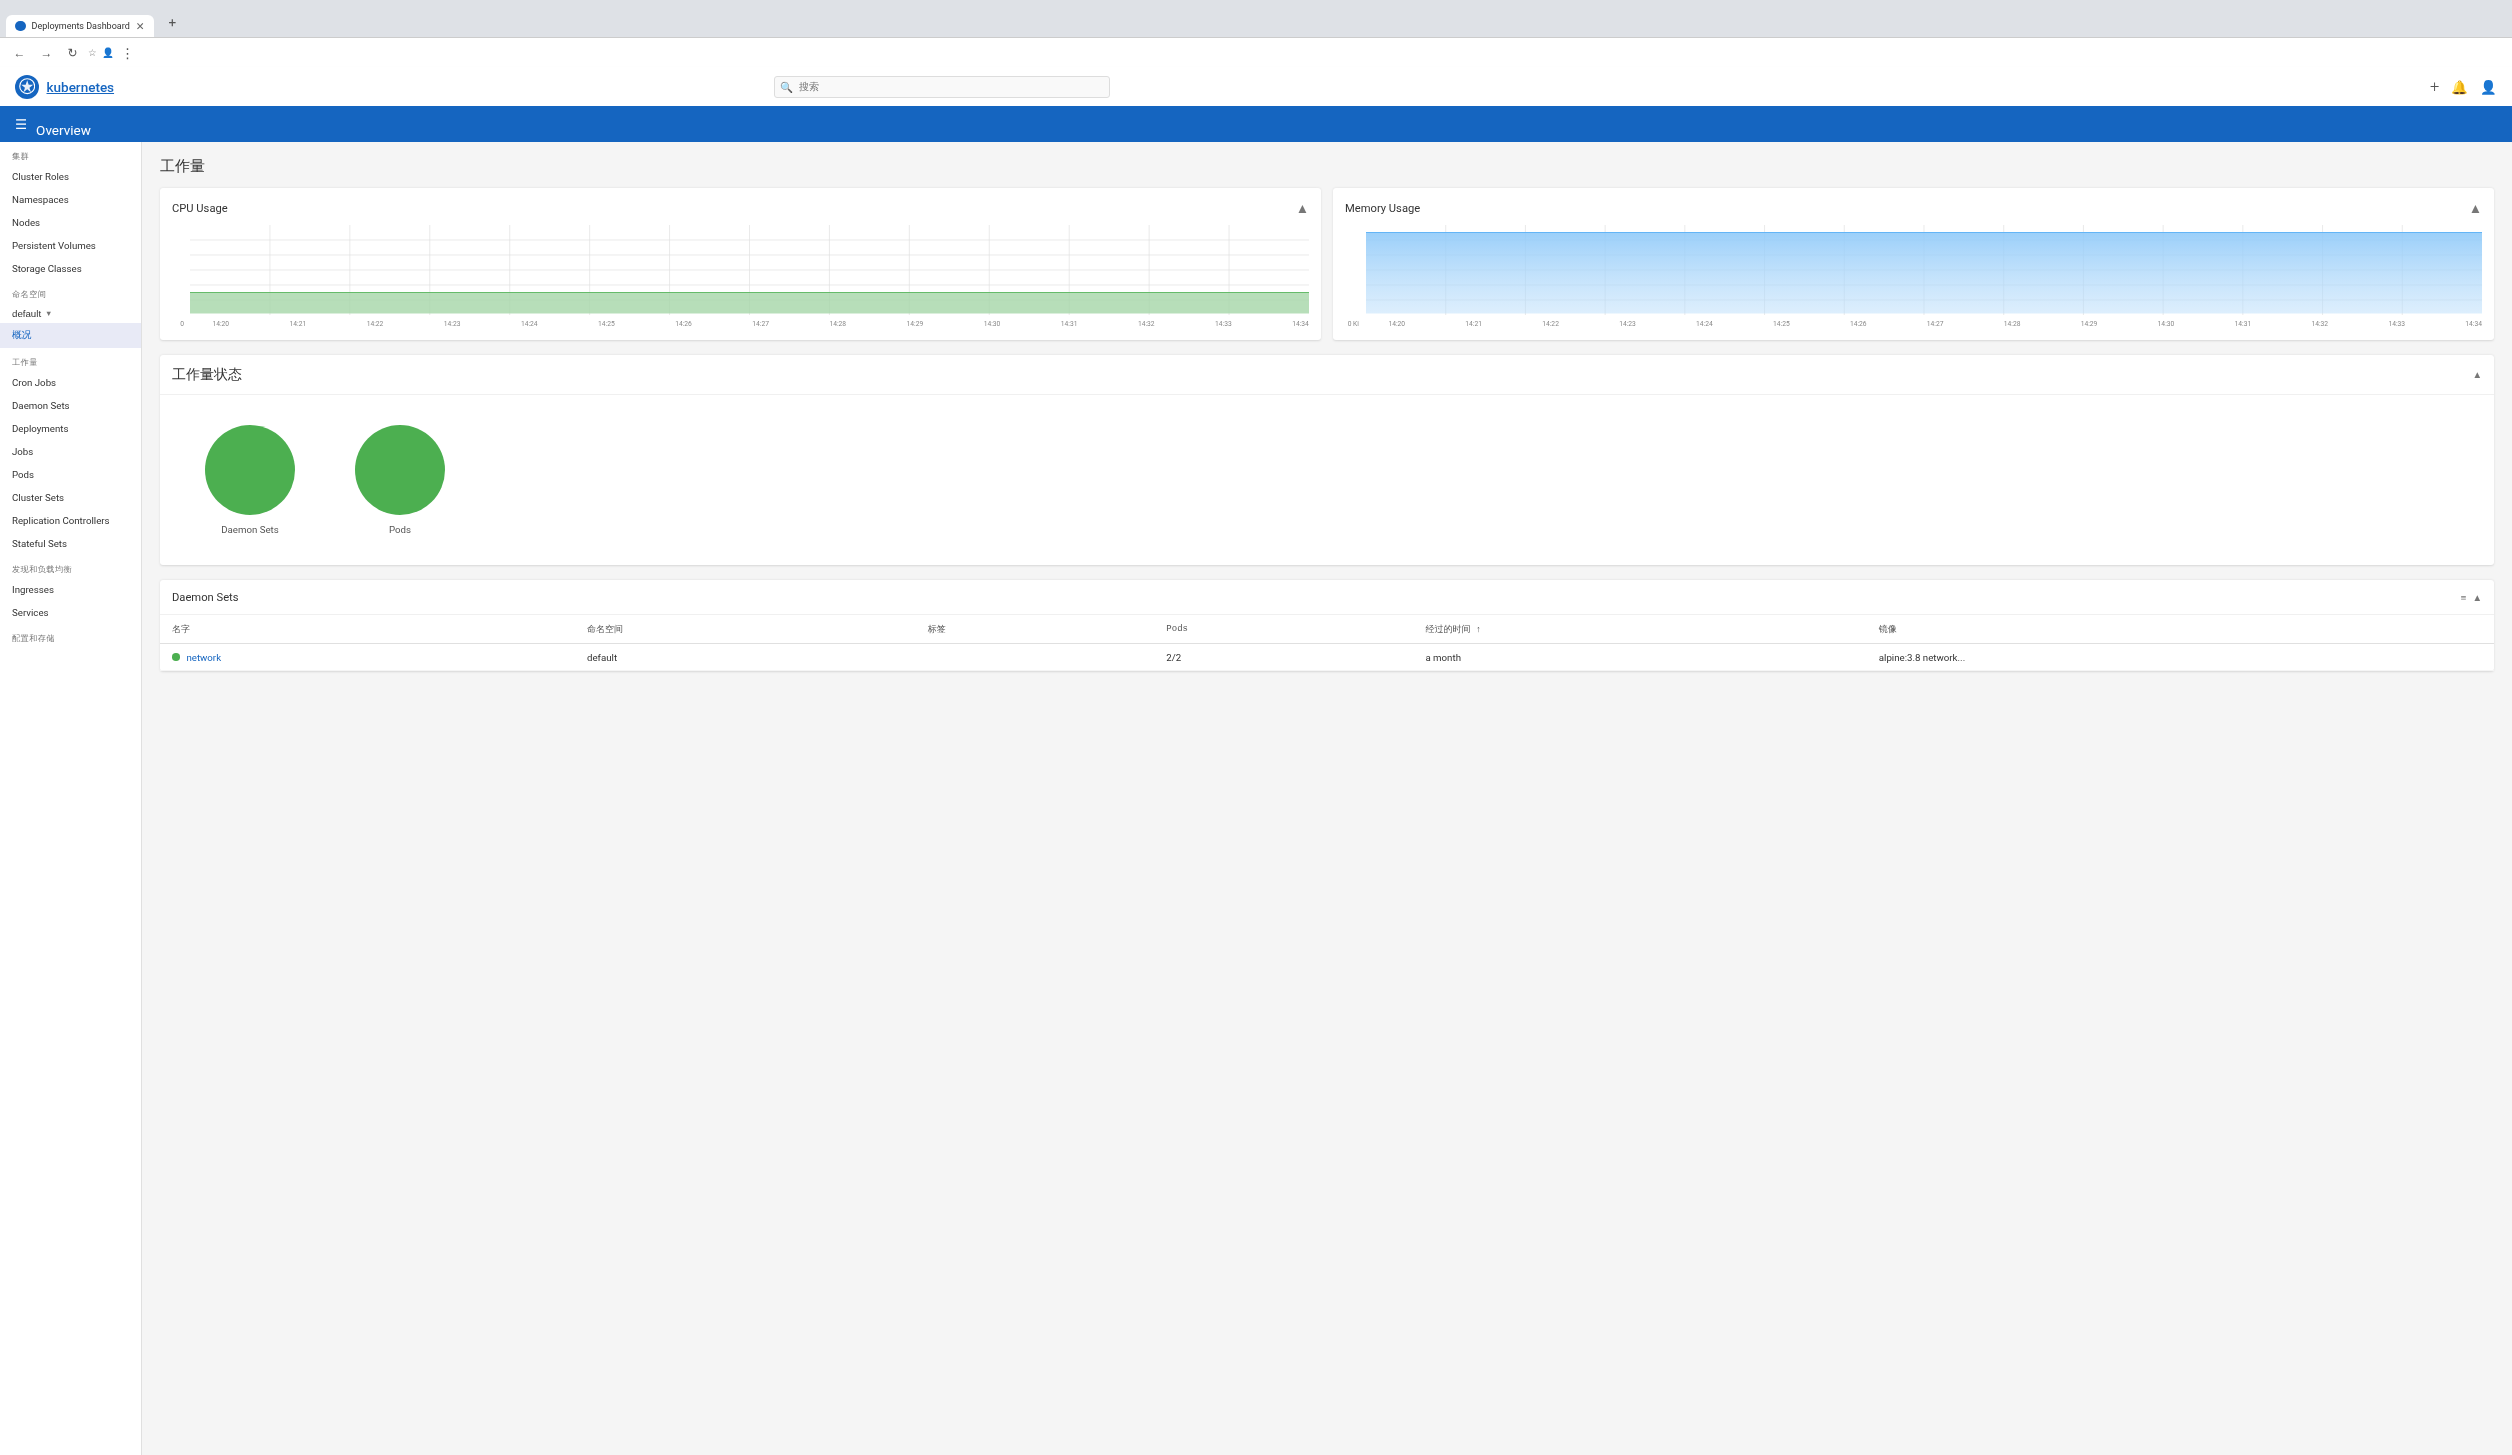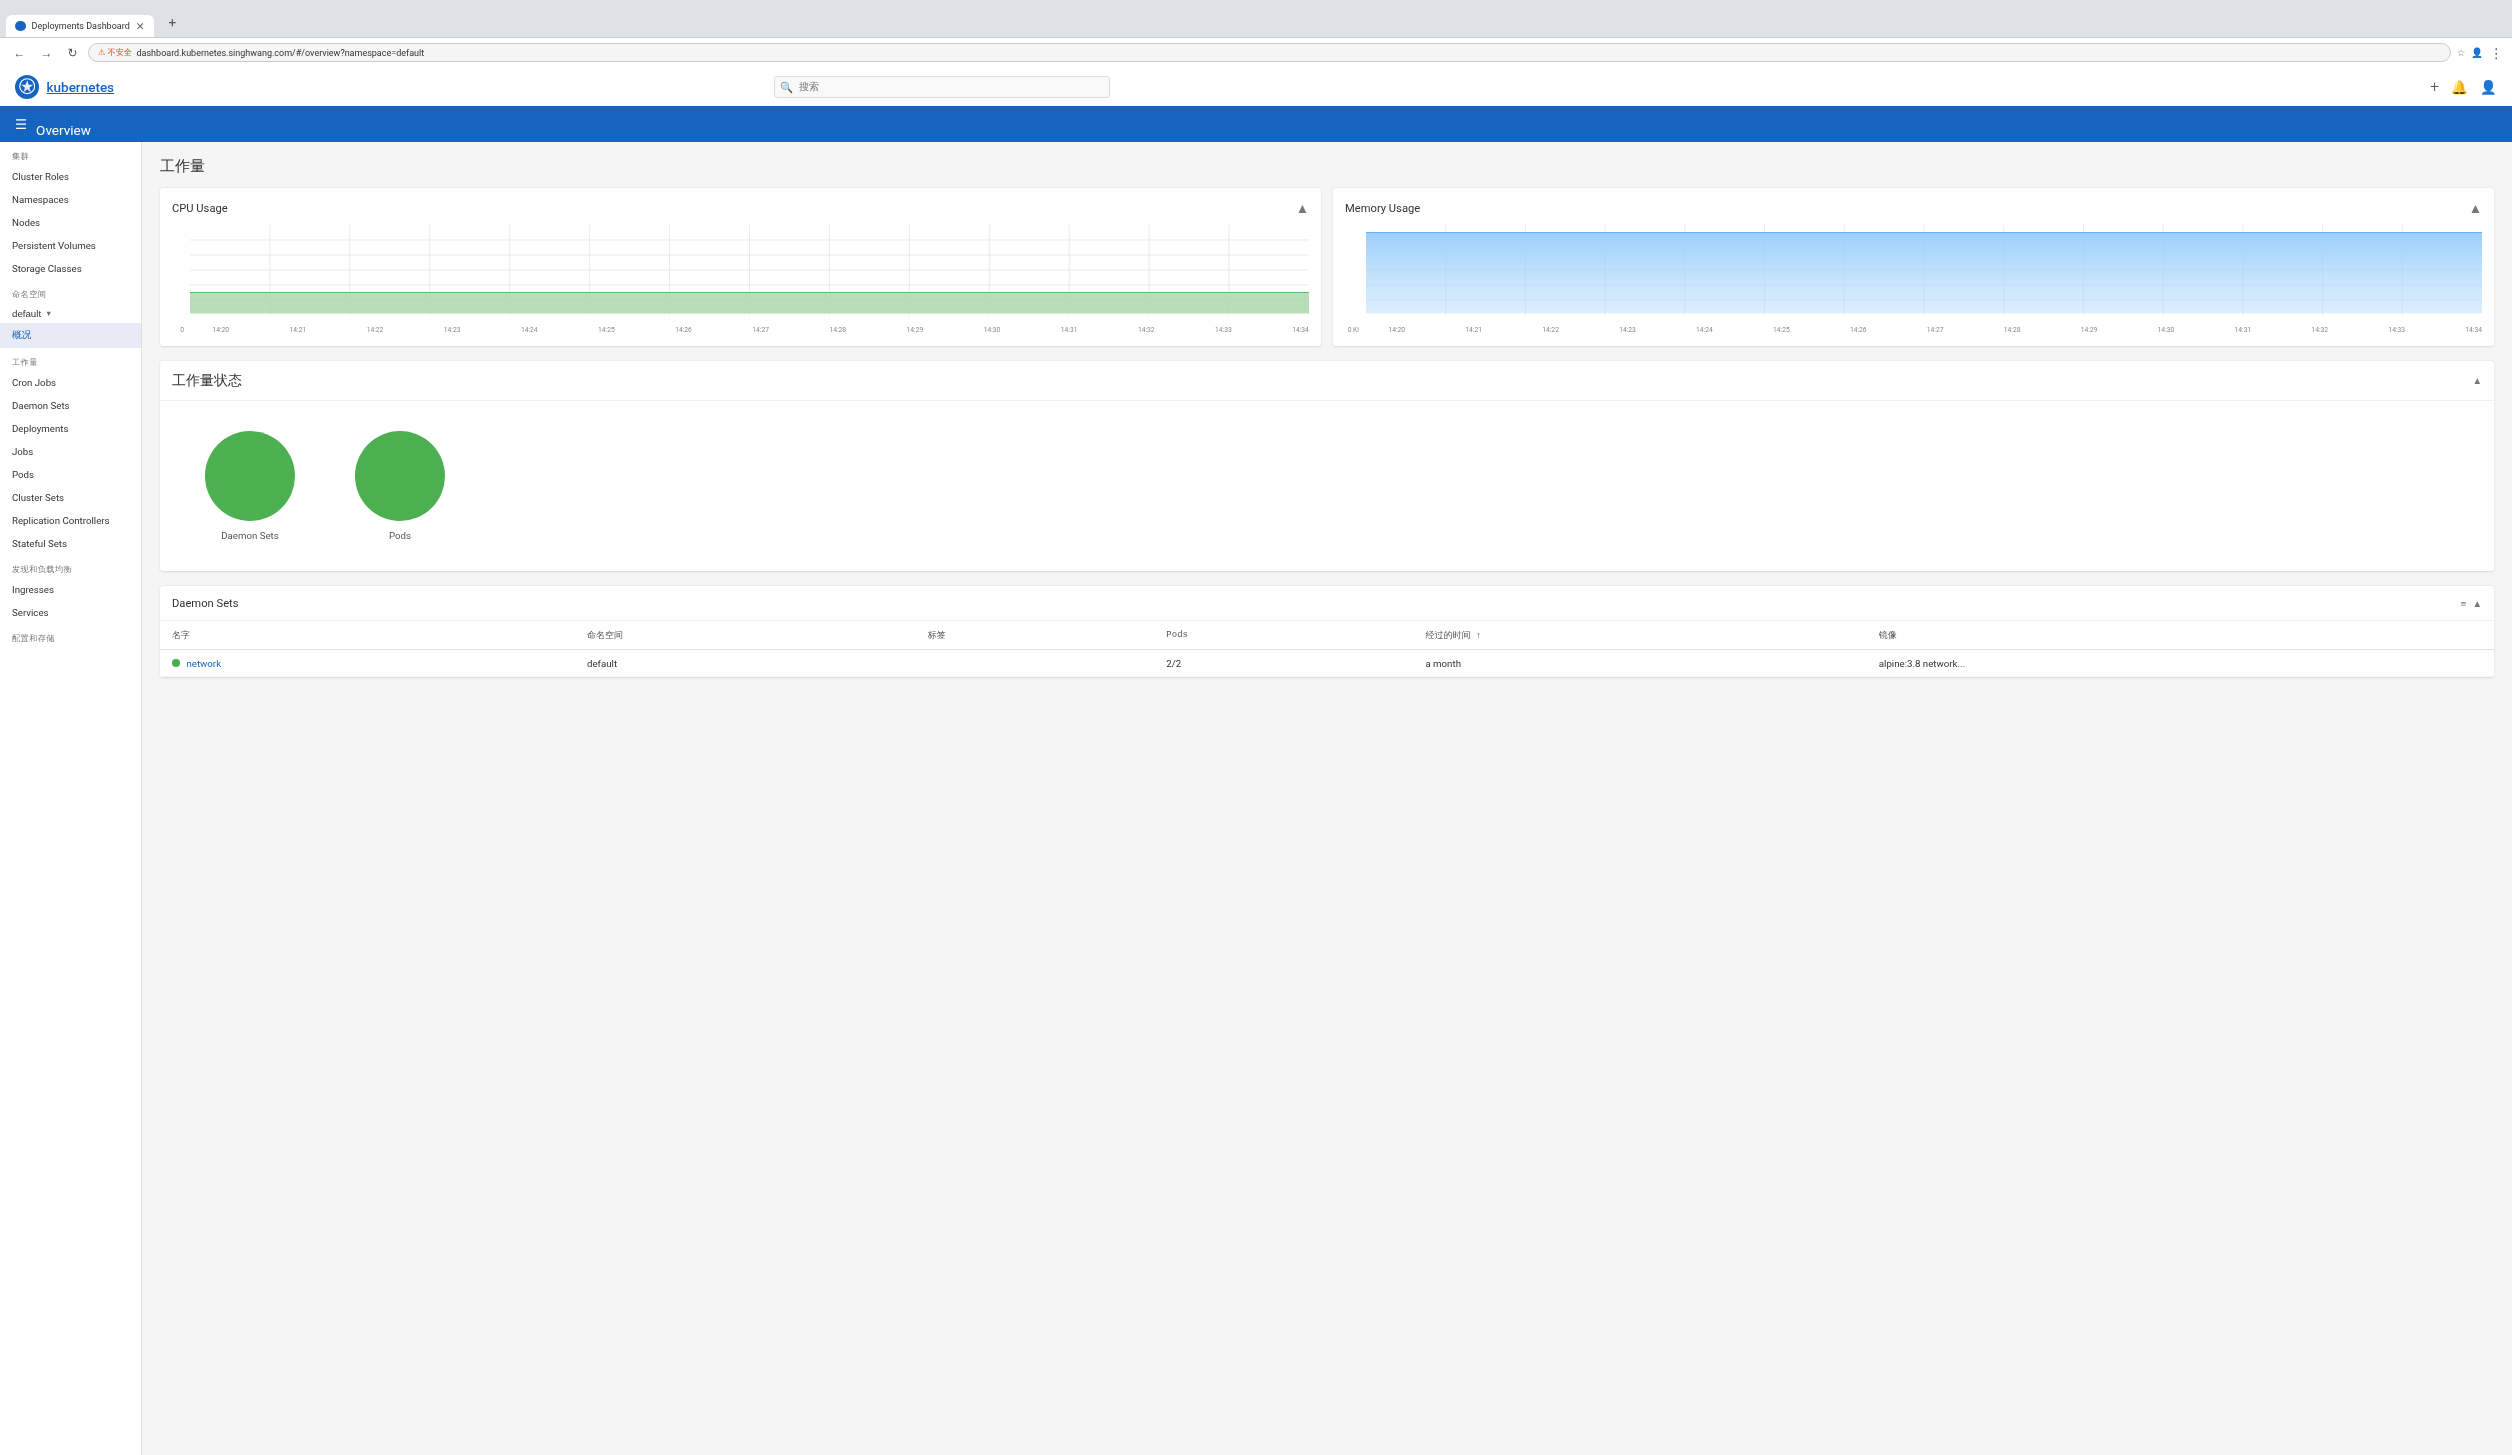--- a/index.html
+++ b/index.html
@@ -49,21 +49,21 @@
     .content { flex: 1; padding: 15px 18px; overflow-y: auto; }
 
     .section-header { font-size: 15px; font-weight: 400; color: #333; margin-bottom: 12px; }
 
     
     .charts-row { display: grid; grid-template-columns: 1fr 1fr; gap: 12px; margin-bottom: 15px; }
     .chart-card { background: white; border-radius: 3px; box-shadow: 0 0.7px 2.2px rgba(0,0,0,0.12); padding: 12px; }
     .chart-title-bar { display: flex; align-items: center; justify-content: space-between; margin-bottom: 9px; }
     .chart-title { font-size: 11.2px; font-weight: 400; color: #333; }
     .chart-toggle { color: #777; cursor: pointer; font-size: 13.5px; }
-    .x-axis-labels { display: flex; justify-content: space-between; margin-top: 9px; font-size: 6.7px; color: #888; padding: 0 0 0 22.4px; }
+    .x-axis-labels { display: flex; justify-content: space-between; margin-top: 3px; font-size: 6.7px; color: #888; padding: 0 0 0 22.4px; }
 
     
     .workload-section { background: white; border-radius: 3px; box-shadow: 0 0.7px 2.2px rgba(0,0,0,0.12); margin-bottom: 15px; }
     .workload-section-header { display: flex; align-items: center; justify-content: space-between; padding: 10.5px 12px; border-bottom: 0.7px solid #f0f0f0; }
     .workload-section-title { font-size: 14px; font-weight: 400; color: #333; }
     .workload-circles { display: flex; gap: 60px; padding: 30px 45px; align-items: center; }
     .circle-item { display: flex; flex-direction: column; align-items: center; gap: 9px; }
     .circle { width: 90px; height: 90px; border-radius: 50%; background: #4caf50; }
     .circle-label { font-size: 9.7px; color: #555; }
 
@@ -98,27 +98,20 @@
       <span class="tab-close">✕</span>
     </div>
     <div class="browser-tab" style="background:none; min-width:auto;">
       <span style="font-size:13.5px;color:#555;padding:3px 6px;">+</span>
     </div>
   </div>
   <div class="browser-toolbar">
     <button class="nav-btn">←</button>
     <button class="nav-btn">→</button>
     <button class="nav-btn">↻</button>
-    <div class="url-bar">
-      <span class="warning">
-        <span style="color:#e65100;">⚠</span>
-        <span style="font-size:8.2px;color:#e65100;">不安全</span>
-      </span>
-      <span class="url-text">dashboard.kubernetes.singhwang.com/#/overview?namespace=default</span>
-    </div>
     <div class="browser-actions">
       <span style="cursor:pointer;color:#777;">☆</span>
       <span style="cursor:pointer;">👤</span>
       <span style="cursor:pointer;color:#555;font-size:13.5px;">⋮</span>
     </div>
   </div>
 </div>
 
 <div class="app-header">
   <div class="k8s-logo">

